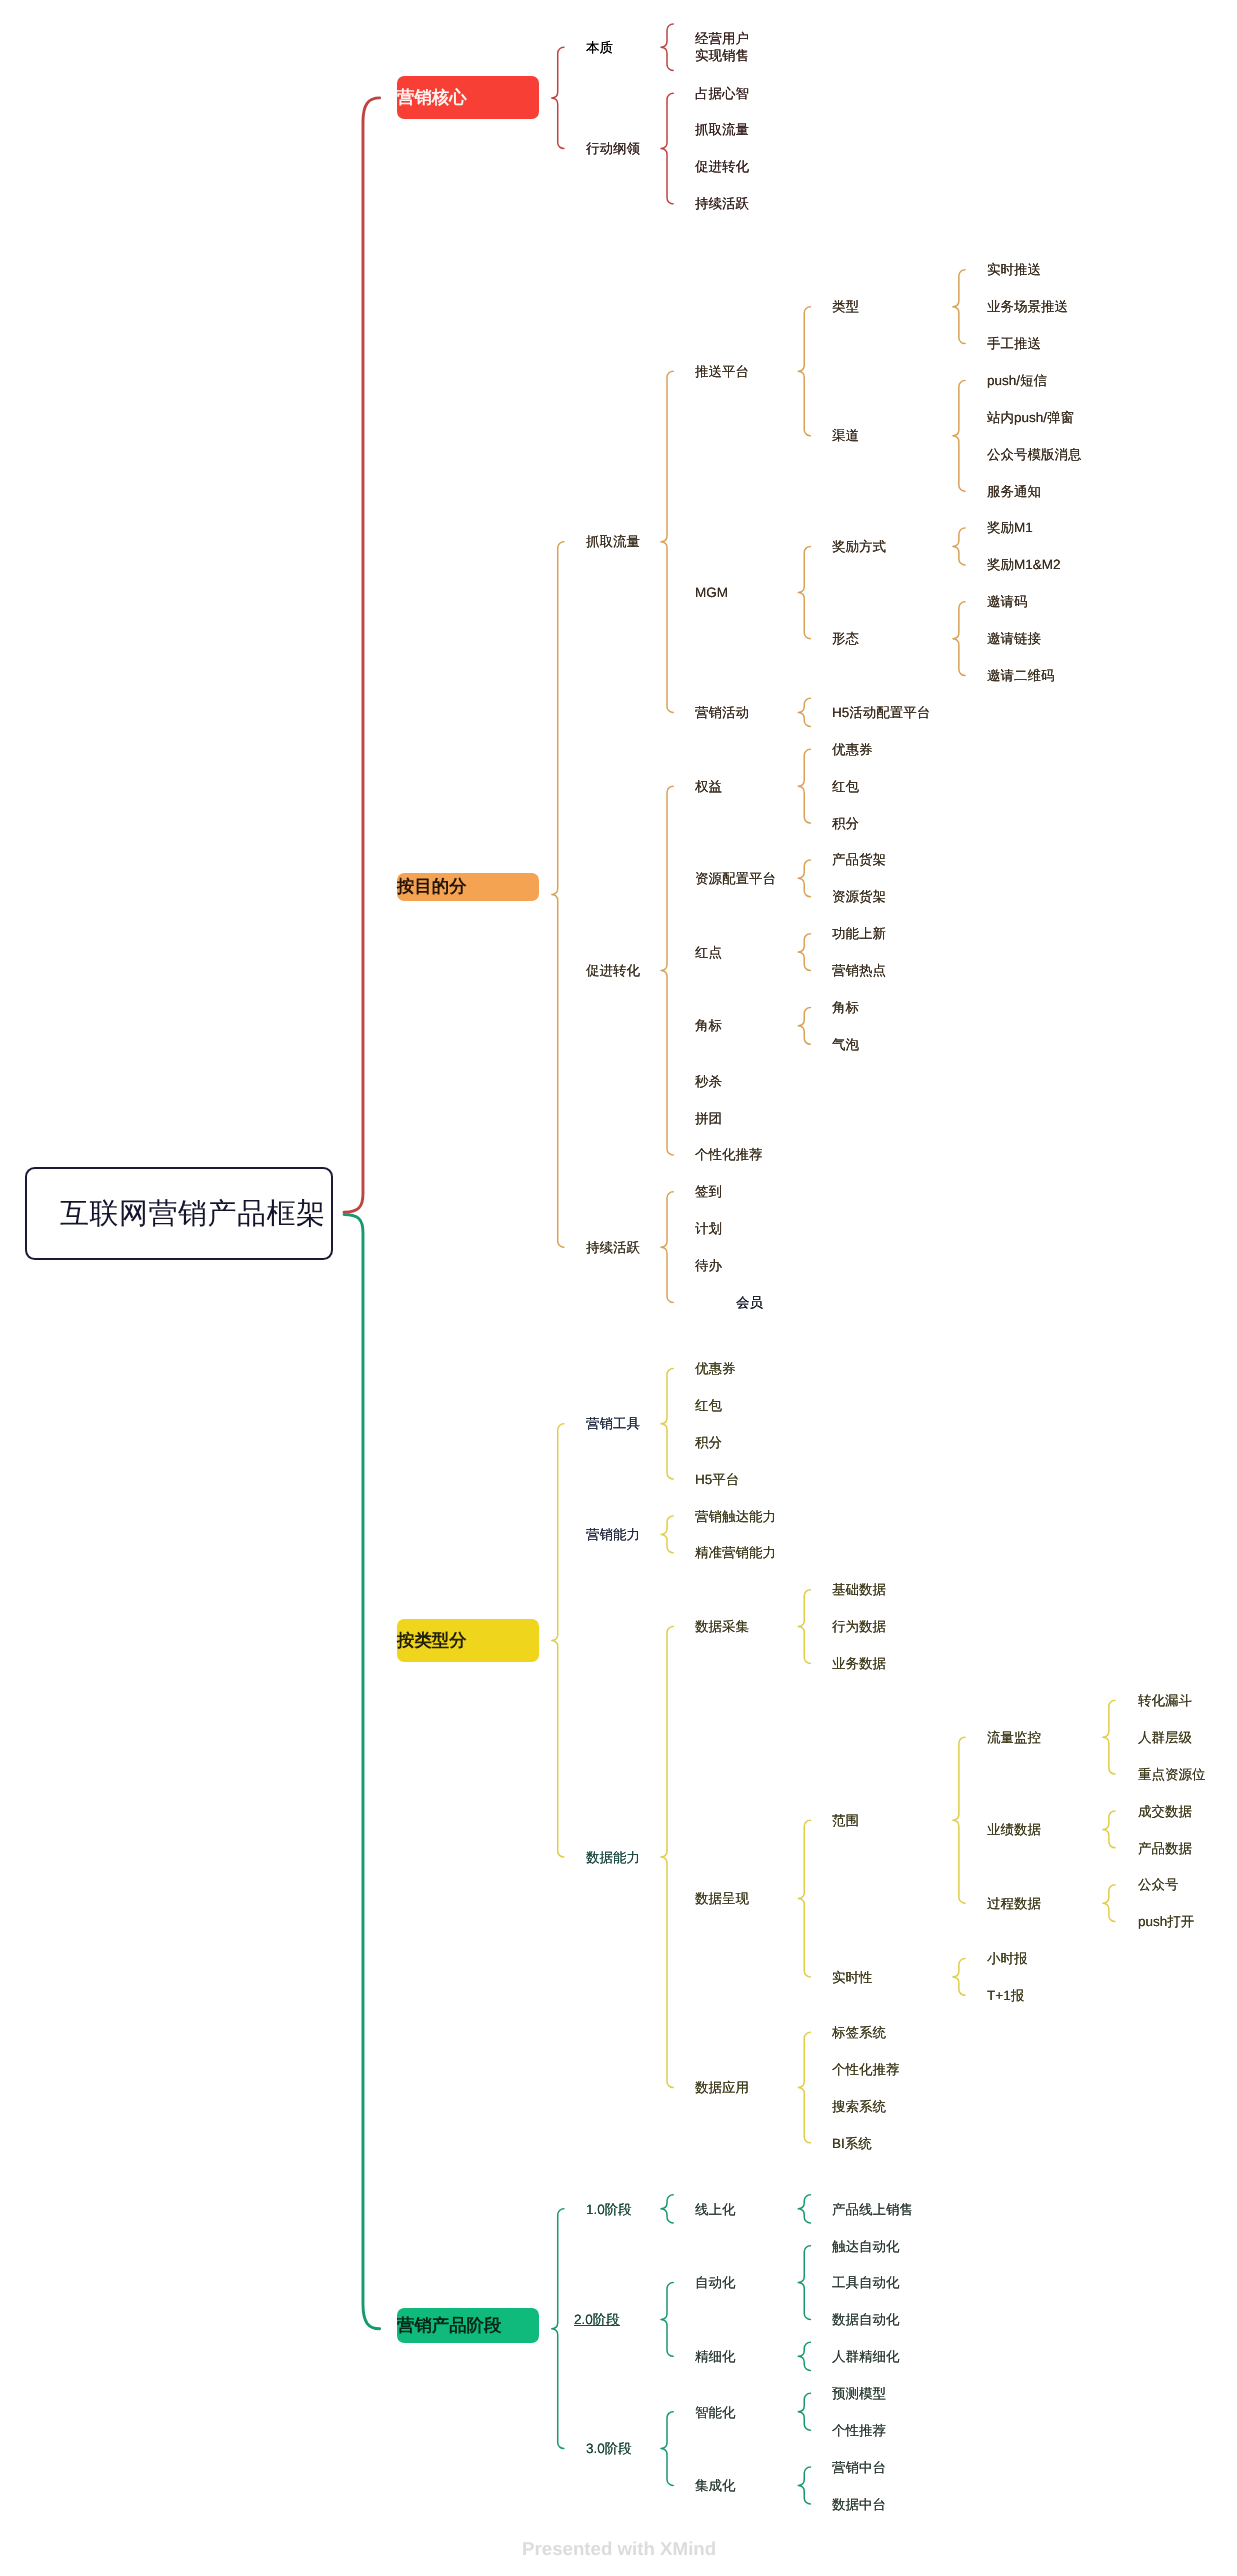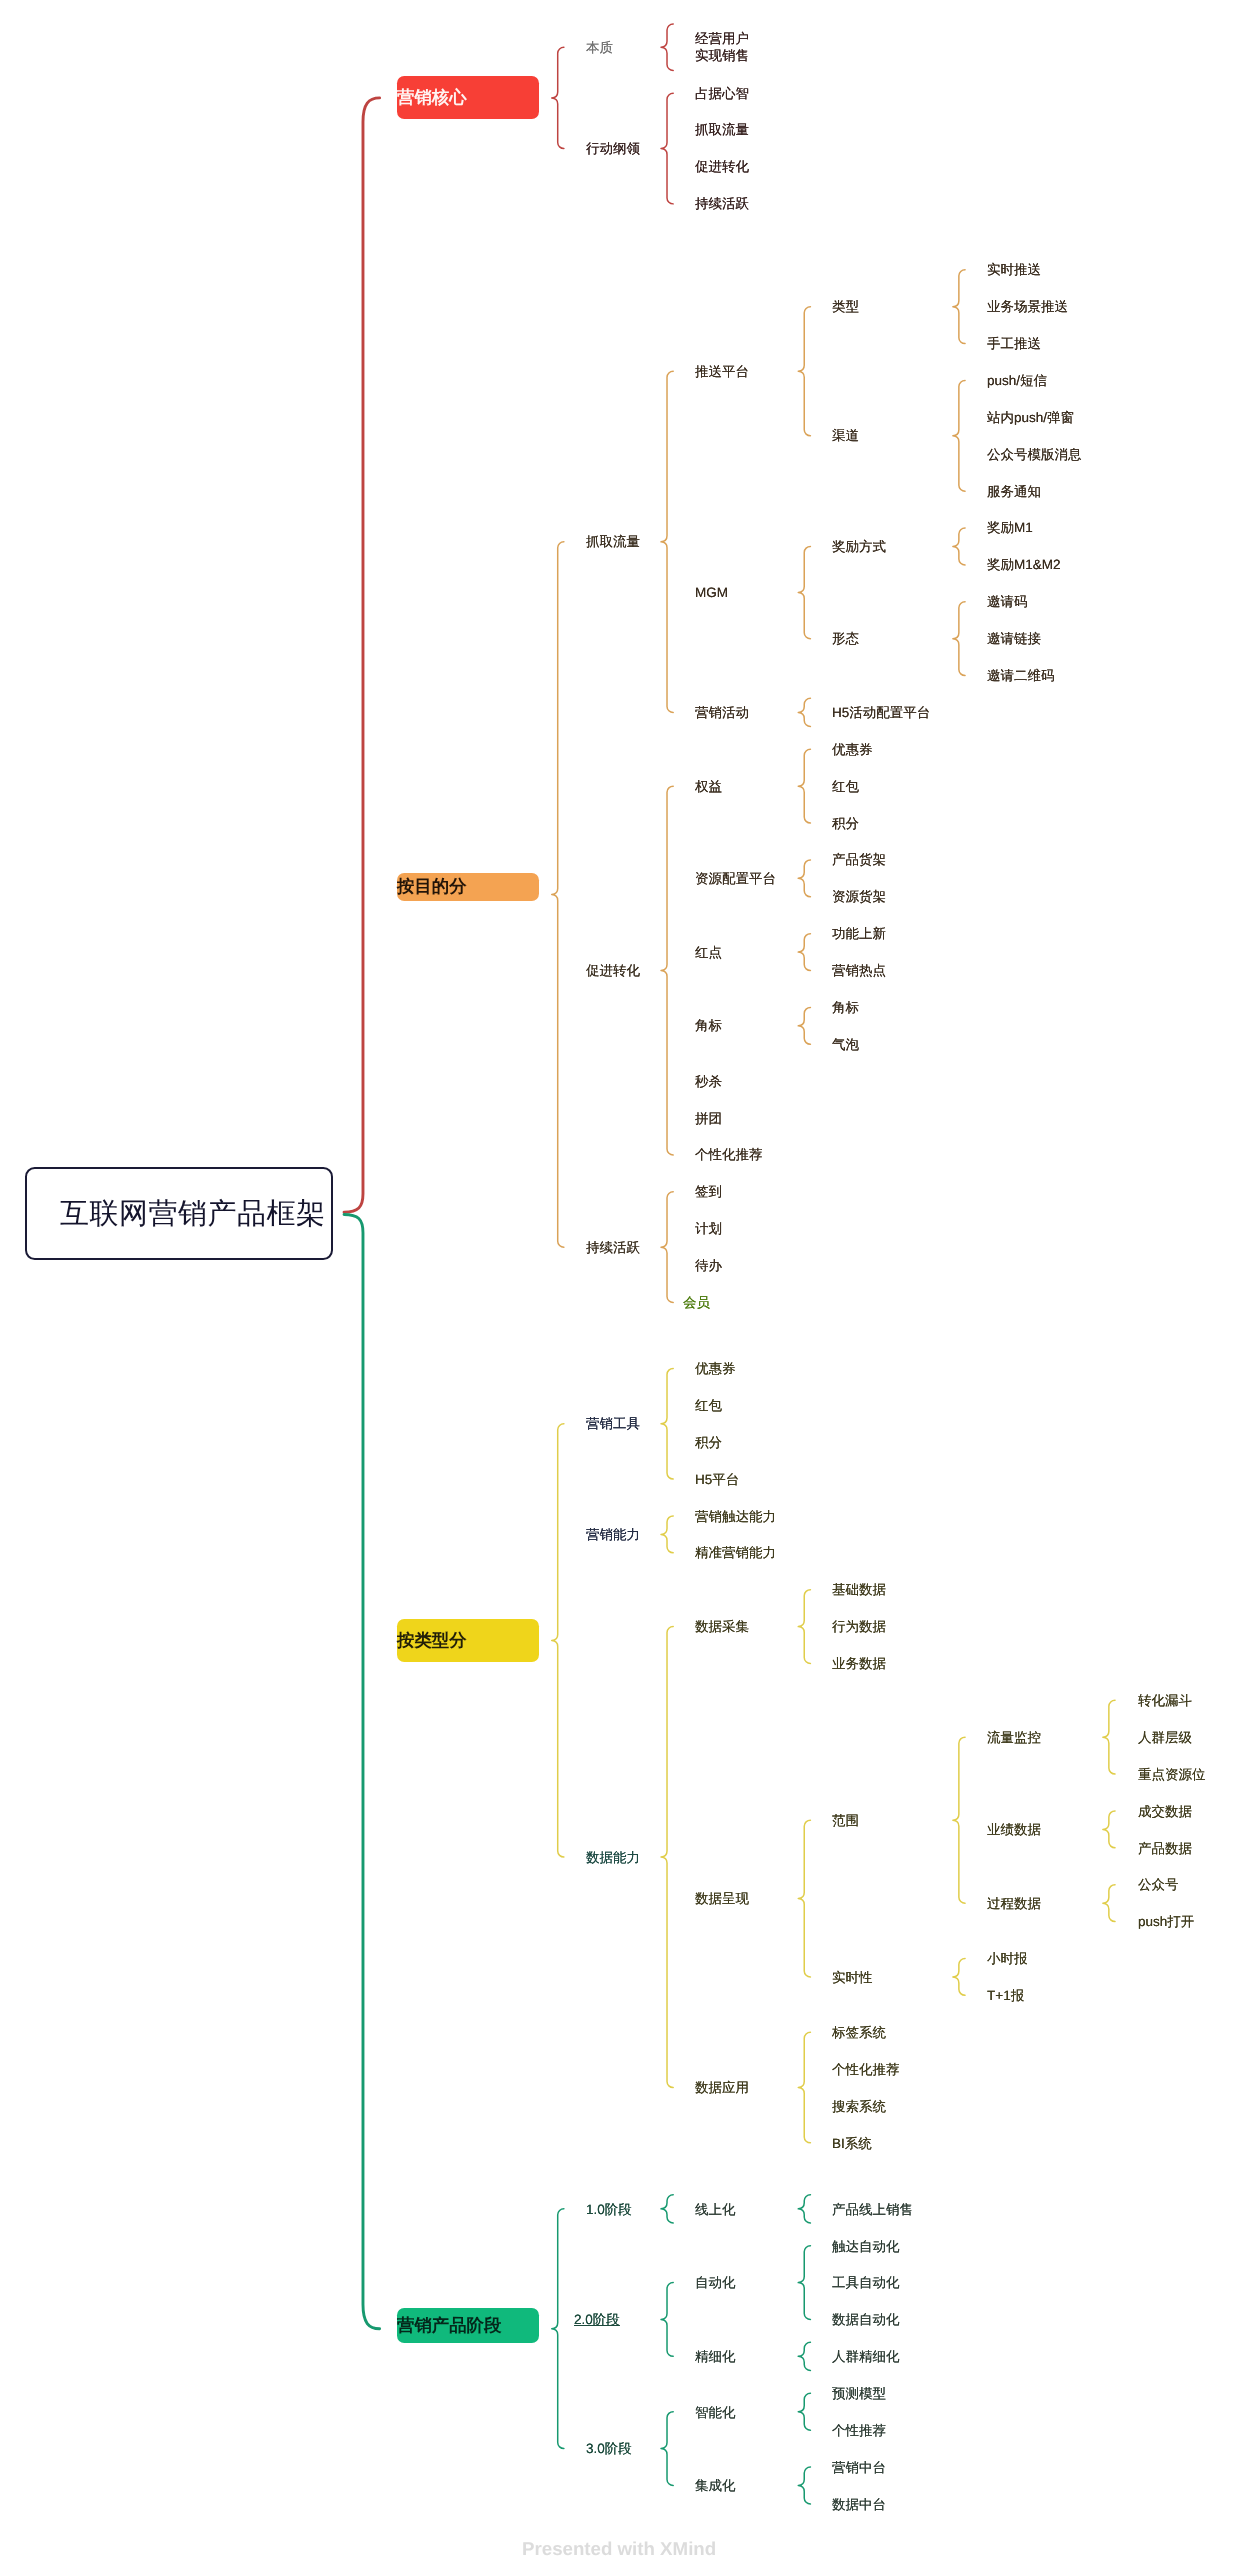--- a/index.html
+++ b/index.html
@@ -67,21 +67,21 @@
       <path d="M 696.60 2495.25 C 693.20 2495.25 690.20 2497.85 690.20 2501.45 L 690.20 2527.21 C 690.20 2531.61 687.20 2533.21 684.00 2533.41 C 687.20 2533.61 690.20 2535.21 690.20 2539.61 L 690.20 2565.37 C 690.20 2568.97 693.20 2571.57 696.60 2571.57" fill="none" stroke-width="1.55" stroke-linecap="round" stroke-linejoin="round" stroke="#17996F"></path>
       <path d="M 838.60 2476.17 C 835.20 2476.17 832.20 2478.77 832.20 2482.37 L 832.20 2489.05 C 832.20 2493.45 829.20 2495.05 826.00 2495.25 C 829.20 2495.45 832.20 2497.05 832.20 2501.45 L 832.20 2508.13 C 832.20 2511.73 835.20 2514.33 838.60 2514.33" fill="none" stroke-width="1.55" stroke-linecap="round" stroke-linejoin="round" stroke="#17996F"></path>
       <path d="M 838.60 2552.49 C 835.20 2552.49 832.20 2555.09 832.20 2558.69 L 832.20 2565.37 C 832.20 2569.77 829.20 2571.37 826.00 2571.57 C 829.20 2571.77 832.20 2573.37 832.20 2577.77 L 832.20 2584.45 C 832.20 2588.05 835.20 2590.65 838.60 2590.65" fill="none" stroke-width="1.55" stroke-linecap="round" stroke-linejoin="round" stroke="#17996F"></path>
     </svg>
 <div class="root-node" style="left: 25px; top: 1167px; width: 308px; height: 93px; border-color: rgb(26, 26, 53); background: rgb(255, 255, 255);">
       <span class="root-label" style="color: rgb(20, 20, 44);">互联网营销产品框架</span>
     </div>
     <div class="main-node" style="left: 397px; top: 76px; width: 142px; height: 43px; background: rgb(247, 63, 54);">
       <span class="main-label" style="color: rgb(255, 244, 242);">营销核心</span>
     </div>
-    <div class="nd lv-label" style="left: 586px; top: 39px; color: #737373;">本质</div>
+    <div class="nd lv-label" style="left: 586px; top: 39px; color: #000000;">本质</div>
     <div class="nd leaf-label" style="left: 695px; top: 30px; color: rgb(55, 34, 32);">经营用户
 实现销售</div>
     <div class="nd lv-label" style="left: 586px; top: 140px; color: rgb(55, 34, 32);">行动纲领</div>
     <div class="nd leaf-label" style="left: 695px; top: 85px; color: rgb(55, 34, 32);">占据心智</div>
     <div class="nd leaf-label" style="left: 695px; top: 121px; color: rgb(55, 34, 32);">抓取流量</div>
     <div class="nd leaf-label" style="left: 695px; top: 158px; color: rgb(55, 34, 32);">促进转化</div>
     <div class="nd leaf-label" style="left: 695px; top: 195px; color: rgb(55, 34, 32);">持续活跃</div>
     <div class="main-node" style="left: 397px; top: 873px; width: 142px; height: 28px; background: rgb(244, 163, 82);">
       <span class="main-label" style="color: rgb(35, 20, 8);">按目的分</span>
     </div>
@@ -120,21 +120,21 @@
     <div class="nd leaf-label" style="left: 695px; top: 1017px; color: rgb(59, 46, 32);">角标</div>
     <div class="nd leaf-label" style="left: 832px; top: 999px; color: rgb(59, 46, 32);">角标</div>
     <div class="nd leaf-label" style="left: 832px; top: 1036px; color: rgb(59, 46, 32);">气泡</div>
     <div class="nd leaf-label" style="left: 695px; top: 1073px; color: rgb(59, 46, 32);">秒杀</div>
     <div class="nd leaf-label" style="left: 695px; top: 1110px; color: rgb(59, 46, 32);">拼团</div>
     <div class="nd leaf-label" style="left: 695px; top: 1146px; color: rgb(59, 46, 32);">个性化推荐</div>
     <div class="nd lv-label" style="left: 586px; top: 1239px; color: rgb(60, 49, 34);">持续活跃</div>
     <div class="nd leaf-label" style="left: 695px; top: 1183px; color: rgb(59, 46, 32);">签到</div>
     <div class="nd leaf-label" style="left: 695px; top: 1220px; color: rgb(59, 46, 32);">计划</div>
     <div class="nd leaf-label" style="left: 695px; top: 1257px; color: rgb(59, 46, 32);">待办</div>
-    <div class="nd leaf-label" style="left: 683px; top: 1294px; color: #4d7c0f;">会员</div>
+    <div class="nd leaf-label" style="left: 736px; top: 1294px; color: #0f172a;">会员</div>
     <div class="main-node" style="left: 397px; top: 1619px; width: 142px; height: 43px; background: rgb(239, 213, 27);">
       <span class="main-label" style="color: rgb(34, 31, 8);">按类型分</span>
     </div>
     <div class="nd lv-label" style="left: 586px; top: 1415px; color: rgb(36, 44, 68);">营销工具</div>
     <div class="nd leaf-label" style="left: 695px; top: 1360px; color: rgb(64, 60, 30);">优惠券</div>
     <div class="nd leaf-label" style="left: 695px; top: 1397px; color: rgb(64, 60, 30);">红包</div>
     <div class="nd leaf-label" style="left: 695px; top: 1434px; color: rgb(64, 60, 30);">积分</div>
     <div class="nd leaf-label" style="left: 695px; top: 1471px; color: rgb(64, 60, 30);">H5平台</div>
     <div class="nd lv-label" style="left: 586px; top: 1526px; color: rgb(36, 44, 68);">营销能力</div>
     <div class="nd leaf-label" style="left: 695px; top: 1508px; color: rgb(64, 60, 30); text-align: center;">营销触达能力</div>

